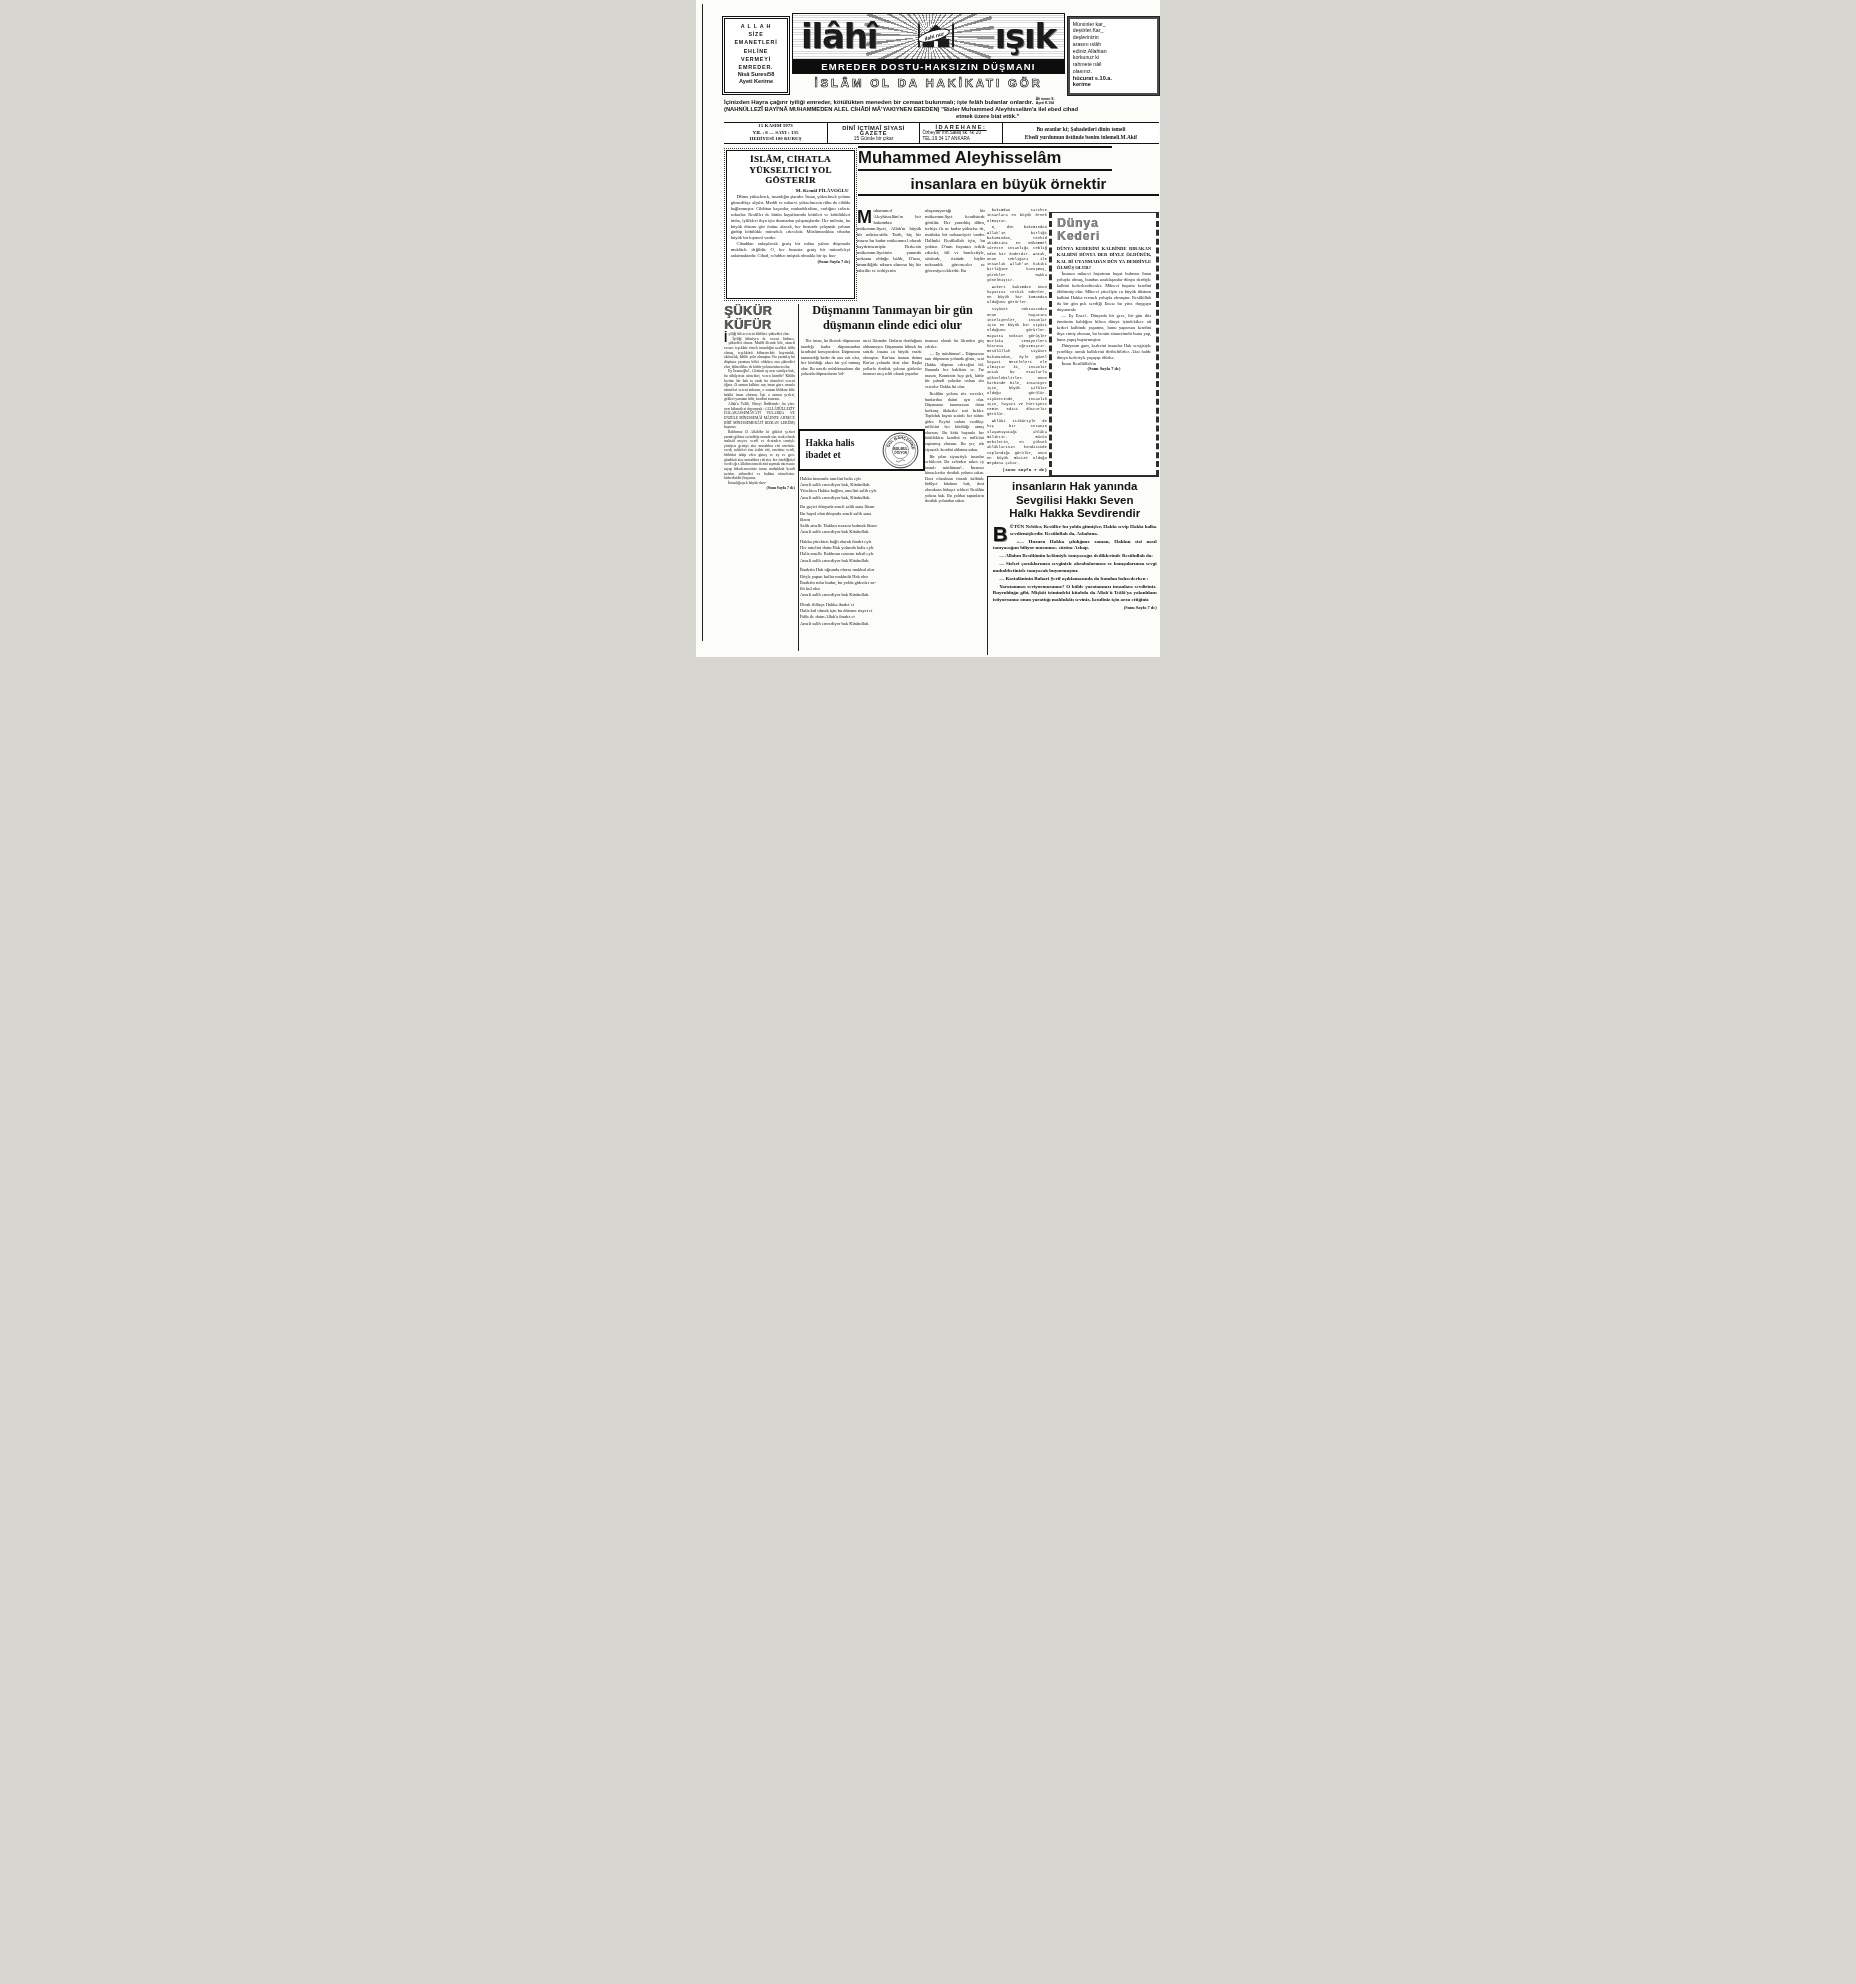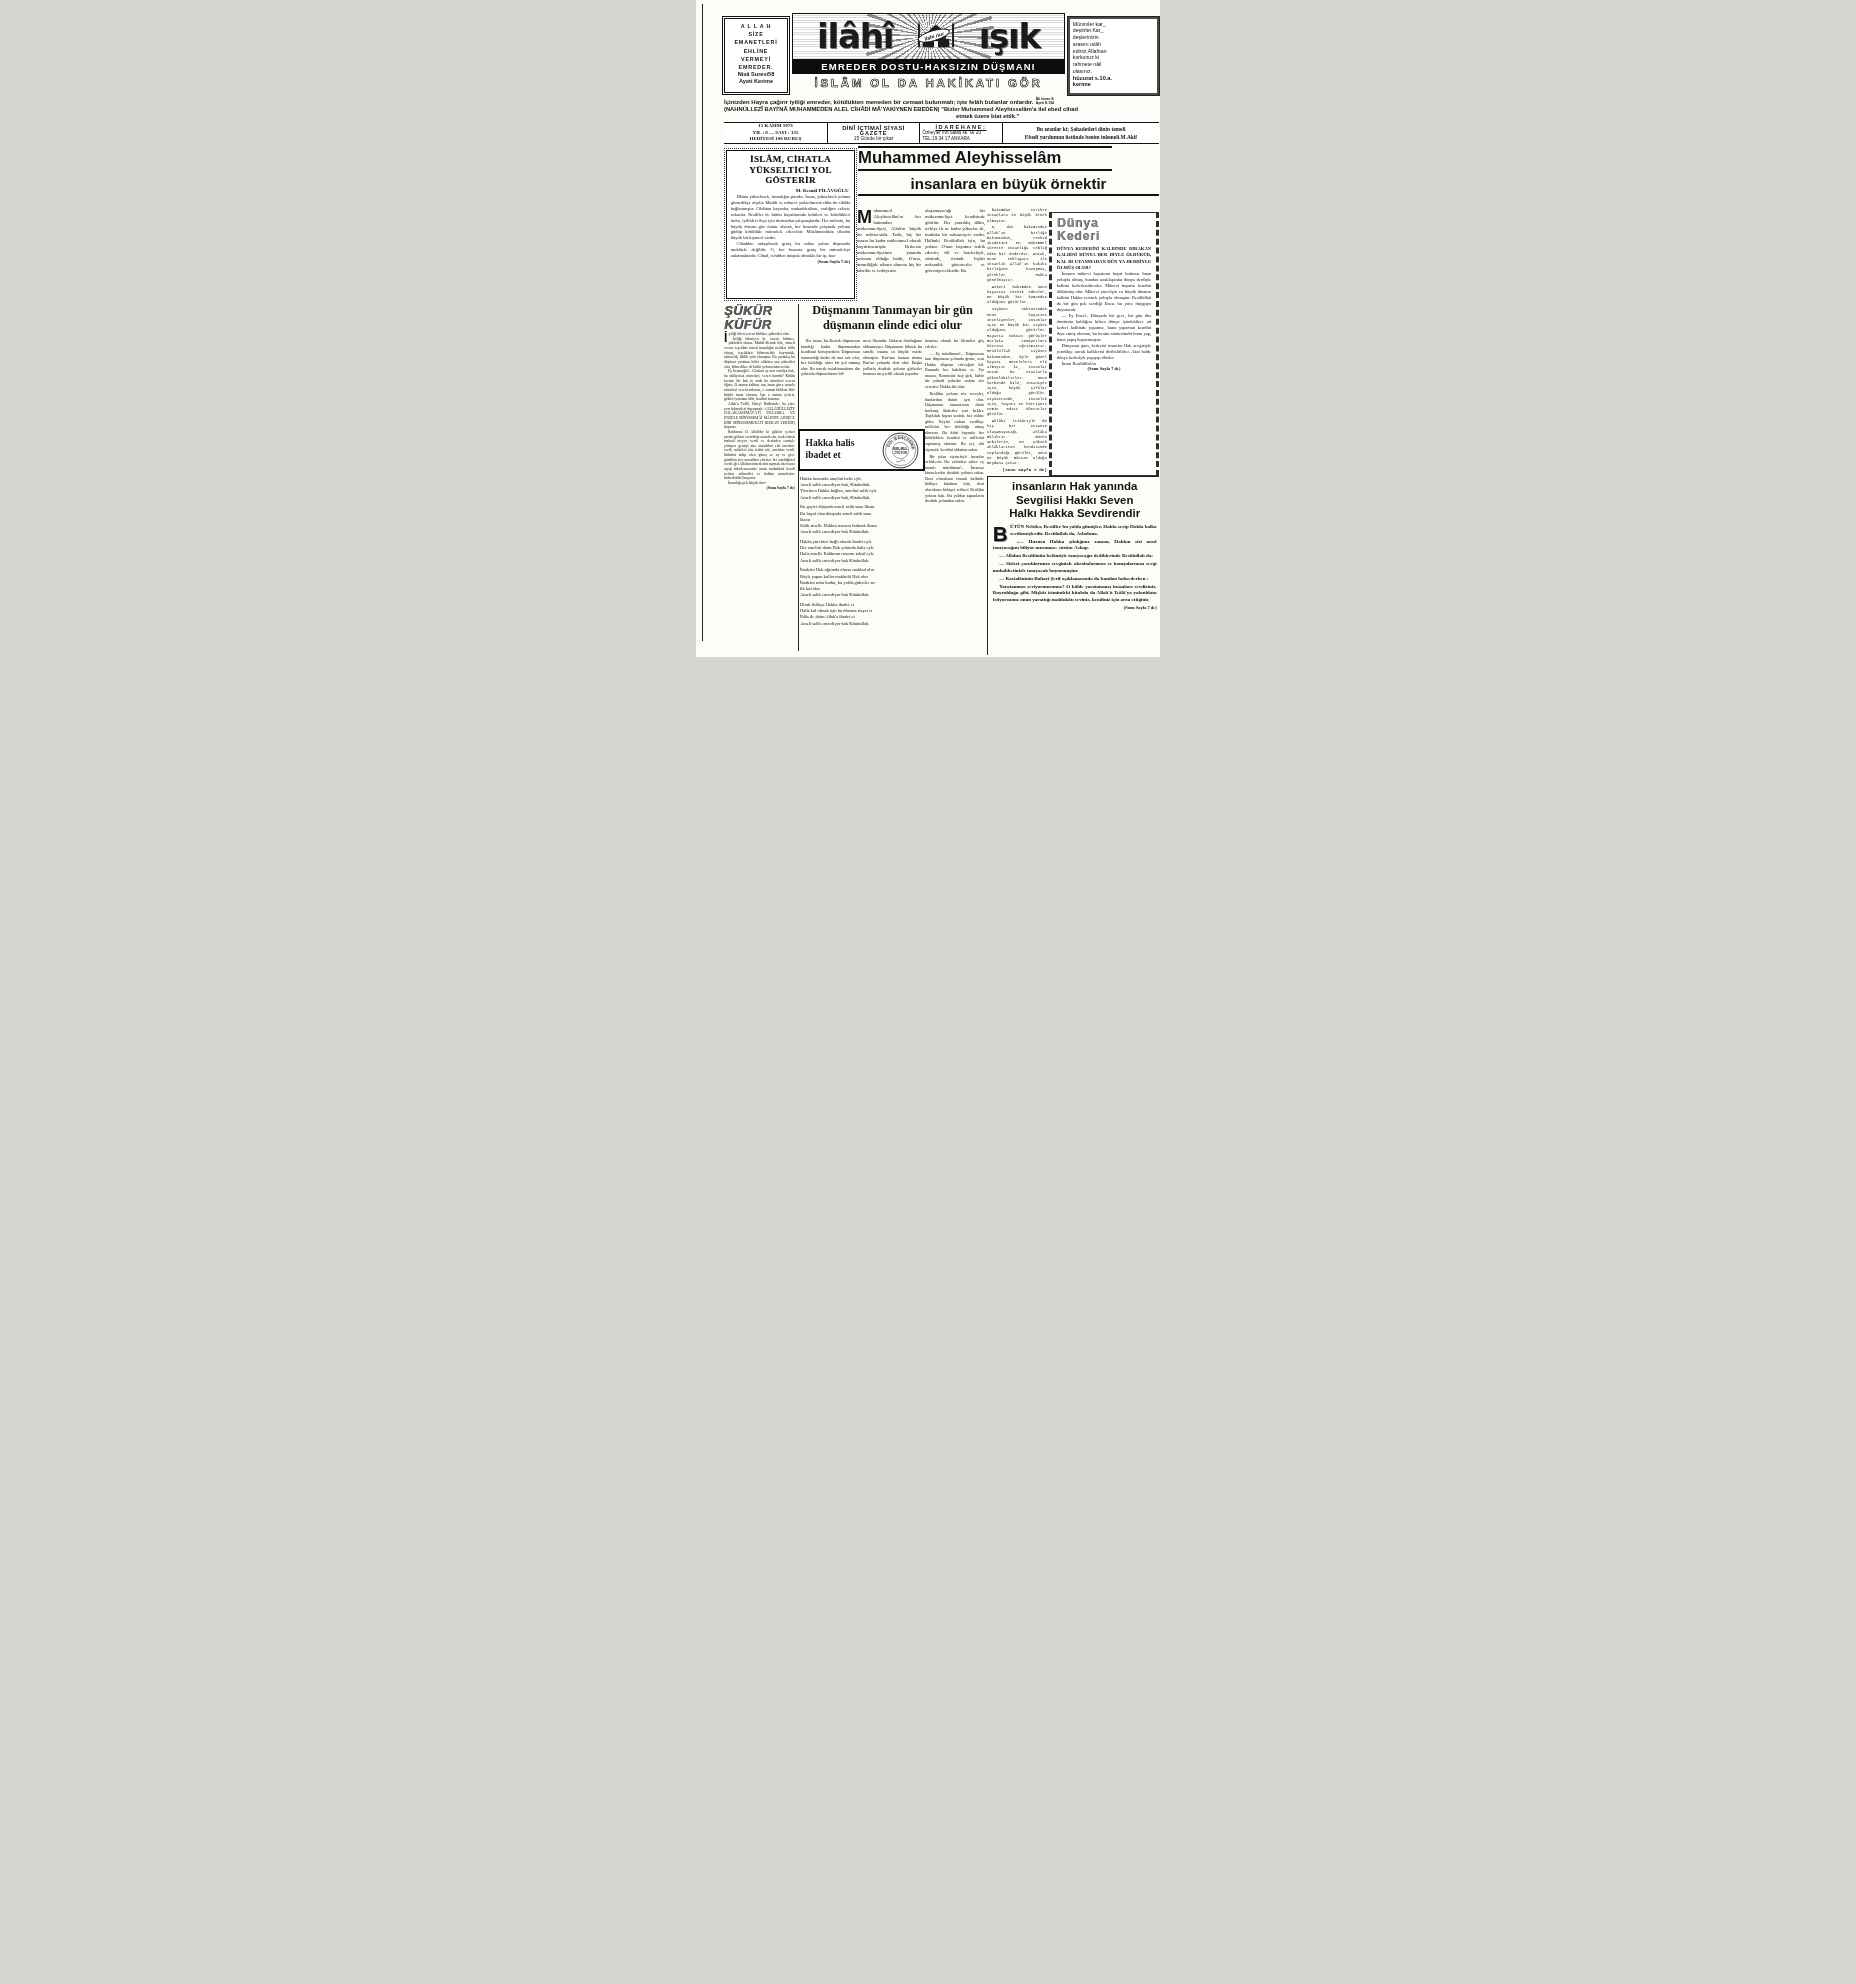--- a/index.html
+++ b/index.html
@@ -10,21 +10,21 @@
 
   
   .mh-left{position:absolute;left:28px;top:18px;width:64px;height:75px;border:0.8px solid #111;
            outline:0.8px solid #111;outline-offset:1.2px;padding:3.2px 1.6px 1.6px;text-align:center;background:#fff;}
   .mh-left .lines{font-family:"Liberation Sans",sans-serif;font-weight:700;font-size:5.4px;line-height:1.5;
            letter-spacing:0.8px;white-space:pre-line;}
   .mh-left .src{font-family:"Liberation Sans",sans-serif;font-weight:700;font-size:5.6px;line-height:1.35;}
 
   .mh-logo{position:absolute;left:96px;top:12.7px;width:273px;height:82px;}
   .logo-art{position:relative;height:47px;border:0.8px solid #111;background:#fff;overflow:hidden;
-            display:flex;align-items:center;justify-content:space-between;padding:0 24px;}
+            display:flex;align-items:center;justify-content:space-between;padding:0 8px;}
   .logo-rays{position:absolute;left:50%;top:50%;width:131px;height:131px;transform:translate(-50%,-50%);
              background:repeating-conic-gradient(#3a3a3a 0deg 3deg,#fff 3deg 9deg);border-radius:50%;opacity:.55;}
   .logo-stripes{position:absolute;inset:0;background:repeating-linear-gradient(0deg,rgba(20,20,20,.16) 0 0.8px,transparent 0.8px 2.4px);}
   .logo-word{position:relative;font-family:"DejaVu Sans",sans-serif;font-weight:900;font-size:34px;
              letter-spacing:-1.2px;color:#1b1b1b;text-shadow:0.8px 0.8px 0 #777;line-height:1;}
   .logo-badge{position:absolute;left:52%;top:16.7px;transform:translateX(-50%) rotate(-16deg);
               border:0.8px solid #161616;border-radius:50%;background:#fff;padding:1.6px 5.6px;
               font-family:"Liberation Sans",sans-serif;font-weight:700;font-style:italic;font-size:5.2px;z-index:3;}
   .logo-mosque{position:relative;z-index:2;margin-top:-3.2px;}
   .logo-banner{height:14.3px;background:#0d0d0d;color:#fff;display:flex;align-items:center;justify-content:center;
@@ -90,21 +90,21 @@
          border-left:3.2px dashed #2e2e2e;border-right:3.2px dashed #2e2e2e;border-top:0.8px solid #333;
          border-bottom:0.8px solid #333;padding:4px 4.8px 1.6px;background:#fff;}
   .dunya h2{margin:0;font-family:"Liberation Sans",sans-serif;font-weight:900;font-size:12.3px;line-height:1.02;
             color:#8a8a8a;text-shadow:0.4px 0.4px 0 #444;letter-spacing:0.8px;}
   .dunya .lead{font-weight:700;font-size:4.7px;line-height:1.35;margin-top:4px;text-align:justify;}
   .dunya p{margin:0;font-size:4.5px;line-height:1.32;text-align:justify;text-indent:4.8px;}
   .dunya .cont{font-weight:700;font-size:4.4px;text-align:center;}
 
   
   .sukur{position:absolute;left:28px;top:304px;width:75px;height:347px;border-right:0.8px solid #222;padding-right:3.2px;}
-  .sukur h2{margin:0 0 0.8px;font-family:"Liberation Sans",sans-serif;font-weight:900;font-style:italic;
+  .sukur h2{margin:0 0 0.8px;font-family:"Liberation Sans",sans-serif;font-weight:900;
             font-size:13px;line-height:1.05;color:#5f5f5f;text-shadow:0.4px 0.4px 0 #222;letter-spacing:0.4px;}
   .sukur p{margin:0;font-size:3.7px;line-height:1.26;text-align:justify;text-indent:4px;}
   .sukur .dc{float:left;font-family:"Liberation Sans",sans-serif;font-weight:900;font-size:12px;line-height:.85;
              padding:0.8px 1.2px 0 0;}
   .sukur .cont{font-weight:700;font-size:3.8px;text-align:right;}
 
   
   .dus-h{position:absolute;left:104px;top:303px;width:185px;text-align:center;font-weight:700;
          font-size:12.3px;line-height:1.18;}
   .dcol{position:absolute;font-size:4.2px;line-height:1.32;text-align:justify;}

